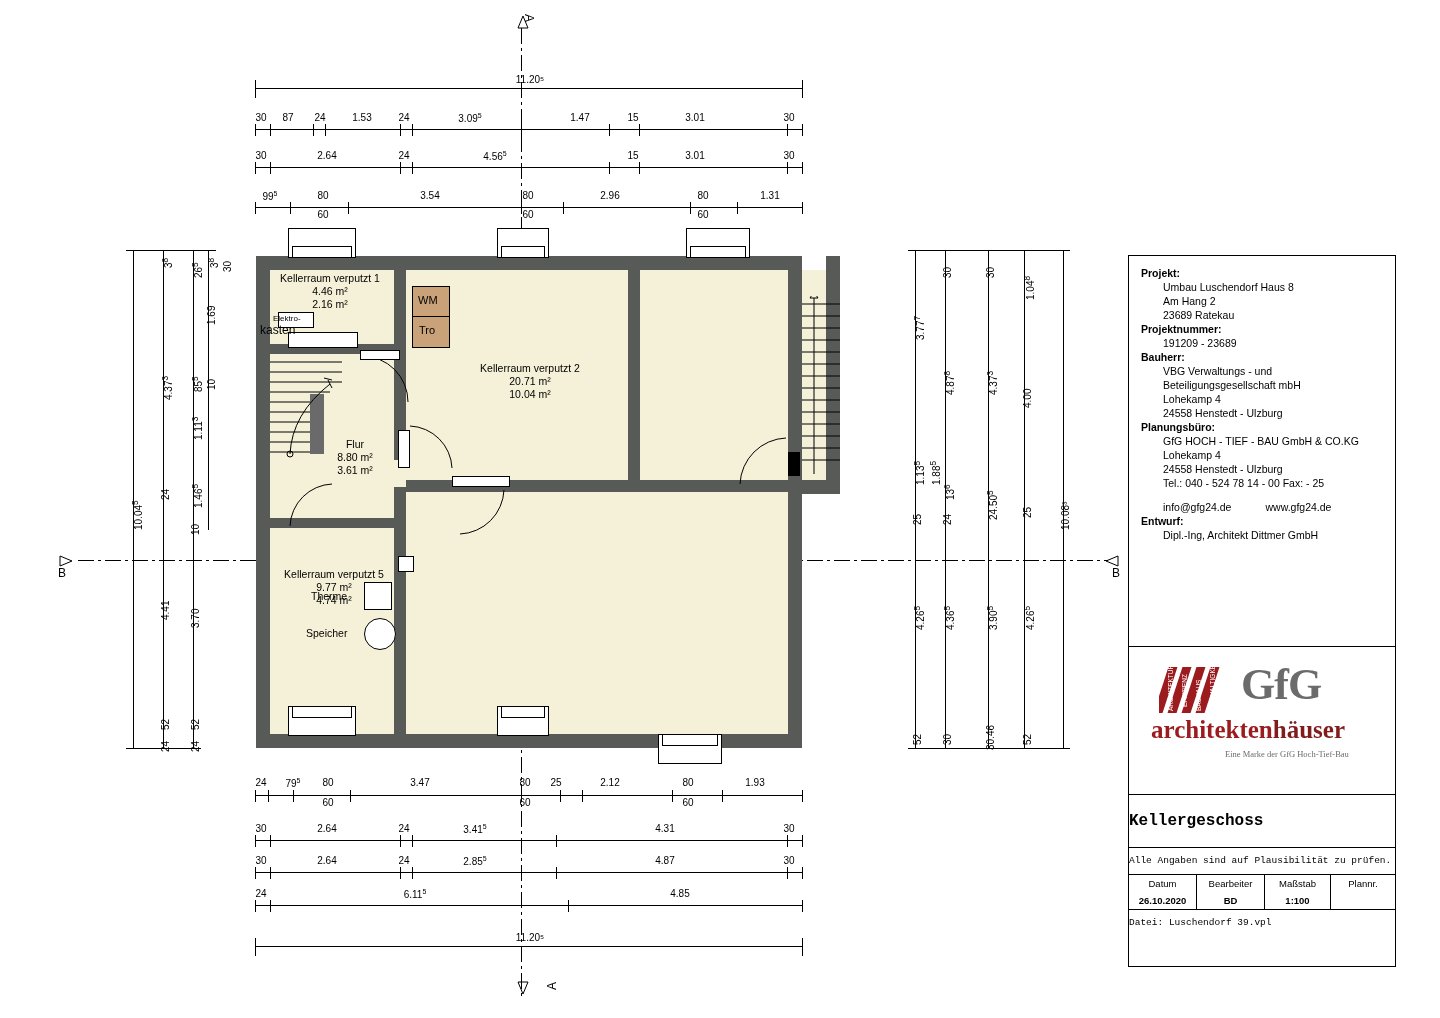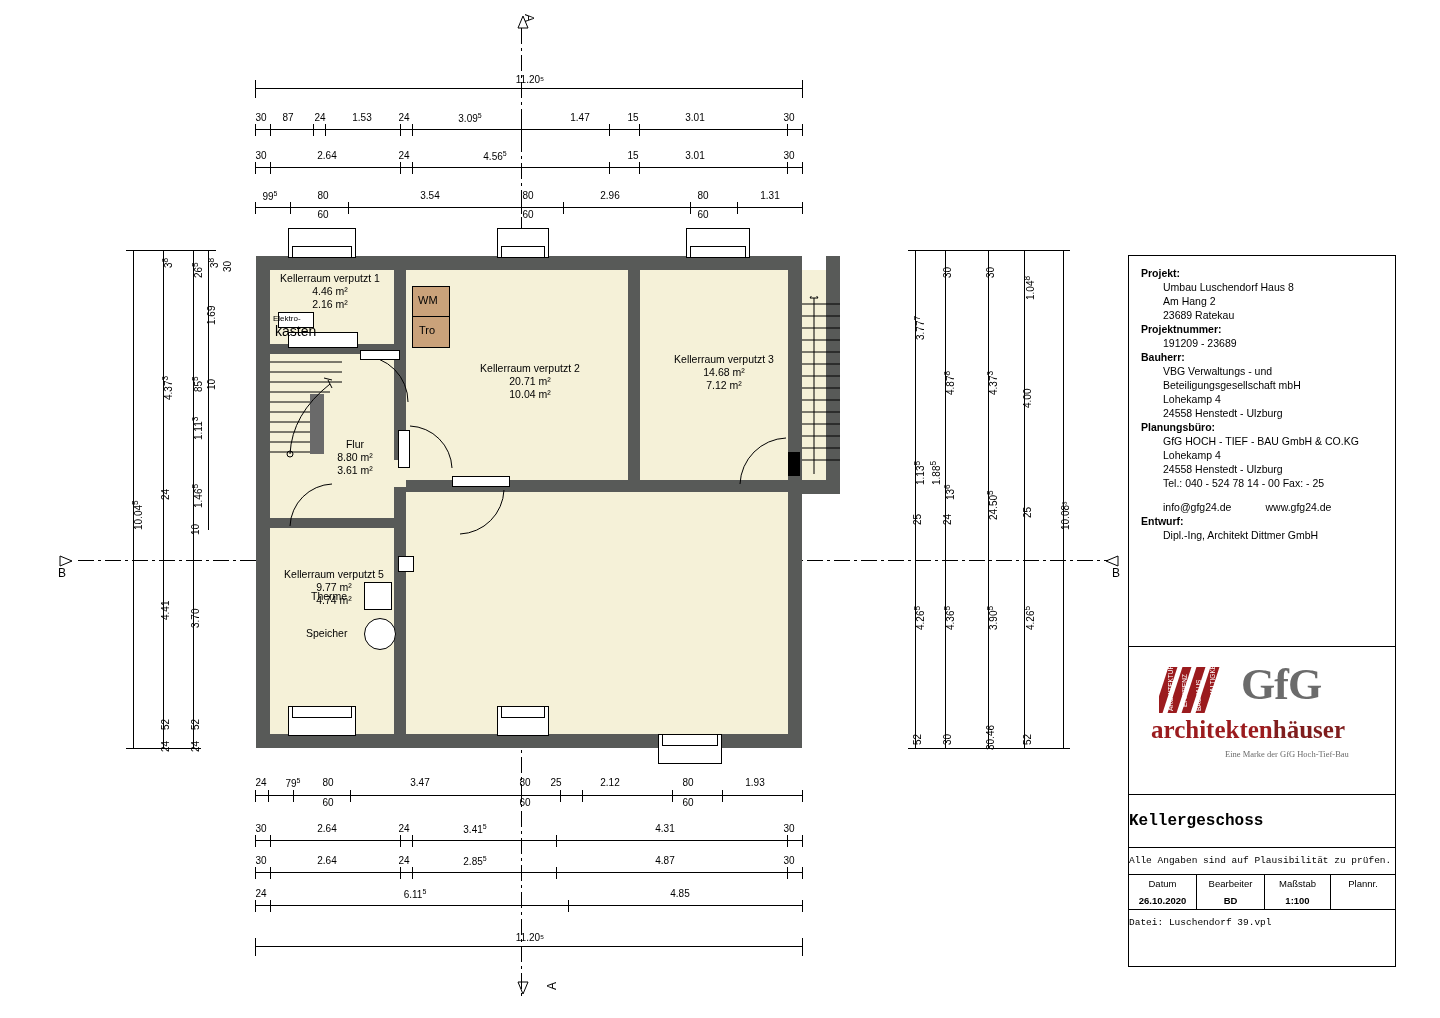--- a/index.html
+++ b/index.html
@@ -421,21 +421,21 @@
   </div>
 
   <div class="abs" style="left:360px;top:350px;width:38px;height:8px;background:#fff;border:1px solid #000;"></div>
   <div class="abs" style="left:452px;top:476px;width:56px;height:9px;background:#fff;border:1px solid #000;"></div>
   <div class="abs" style="left:398px;top:430px;width:10px;height:36px;background:#fff;border:1px solid #000;"></div>
   <div class="abs" style="left:398px;top:556px;width:14px;height:14px;background:#fff;border:1px solid #000;"></div>
   <div class="abs" style="left:788px;top:452px;width:12px;height:24px;background:#000;"></div>
 
   <div class="abs" style="left:278px;top:312px;width:34px;height:14px;border:1px solid #000;background:#fff;"></div>
   <div class="abs" style="left:273px;top:314px;font-size:8px;">Elektro-</div>
-  <div class="abs" style="left:275px;top:323px;font-size:14px;text-align:center;">kasten</div>
+  <div class="abs" style="left:260px;top:323px;font-size:12px;text-align:center;">kasten</div>
 
   <div class="abs" style="left:412px;top:286px;width:36px;height:30px;border:1px solid #000;background:#caa27a;"></div>
   <div class="abs" style="left:418px;top:294px;font-size:11px;">WM</div>
   <div class="abs" style="left:412px;top:316px;width:36px;height:30px;border:1px solid #000;background:#caa27a;"></div>
   <div class="abs" style="left:419px;top:324px;font-size:11px;">Tro</div>
 
   <div class="abs" style="left:311px;top:590px;font-size:10.5px;">Therme</div>
   <div class="abs" style="left:364px;top:582px;width:26px;height:26px;border:1px solid #000;background:#fff;"></div>
 
   <div class="abs" style="left:306px;top:627px;font-size:10.5px;">Speicher</div>
@@ -446,25 +446,20 @@
     <div>4.46 m²</div>
     <div>2.16 m²</div>
   </div>
 
   <div class="roomlabel" style="left:440px;top:362px;width:180px;">
     <div>Kellerraum verputzt 2</div>
     <div>20.71 m²</div>
     <div>10.04 m²</div>
   </div>
 
-  <div class="roomlabel" style="left:636px;top:353px;width:176px;">
-    <div>Kellerraum verputzt 3</div>
-    <div>14.68 m²</div>
-    <div>7.12 m²</div>
-  </div>
 
 
   <div class="roomlabel" style="left:254px;top:535px;width:160px;margin-top:33px;">
     <div>Kellerraum verputzt 5</div>
     <div>9.77 m²</div>
     <div>4.74 m²</div>
   </div>
 
   <div class="roomlabel" style="left:300px;top:438px;width:110px;">
     <div>Flur</div>

